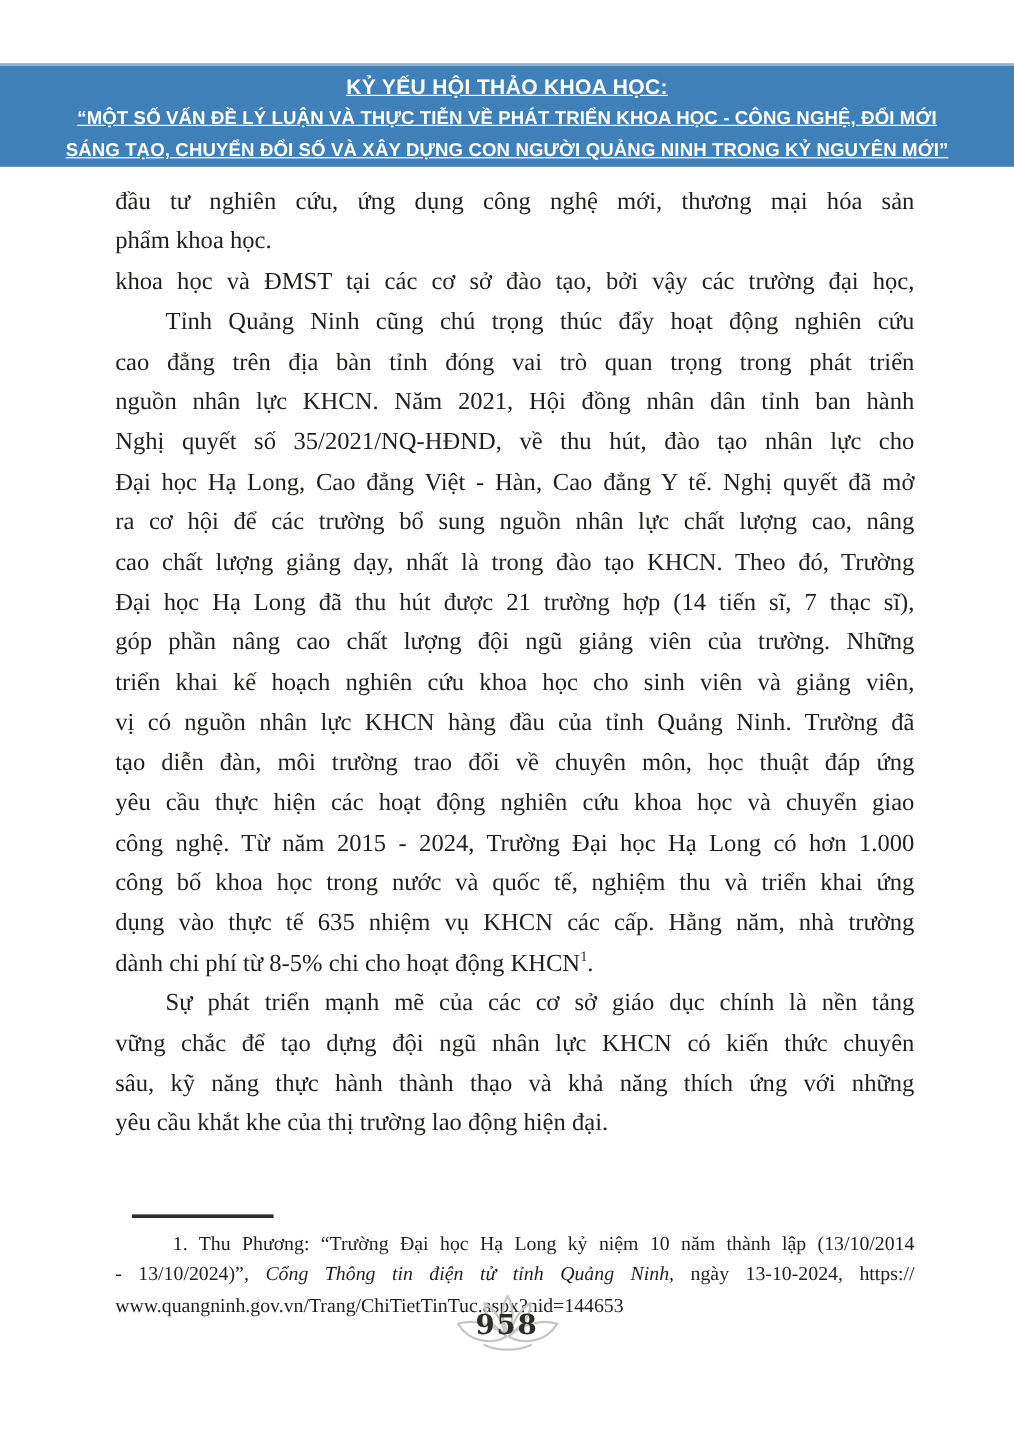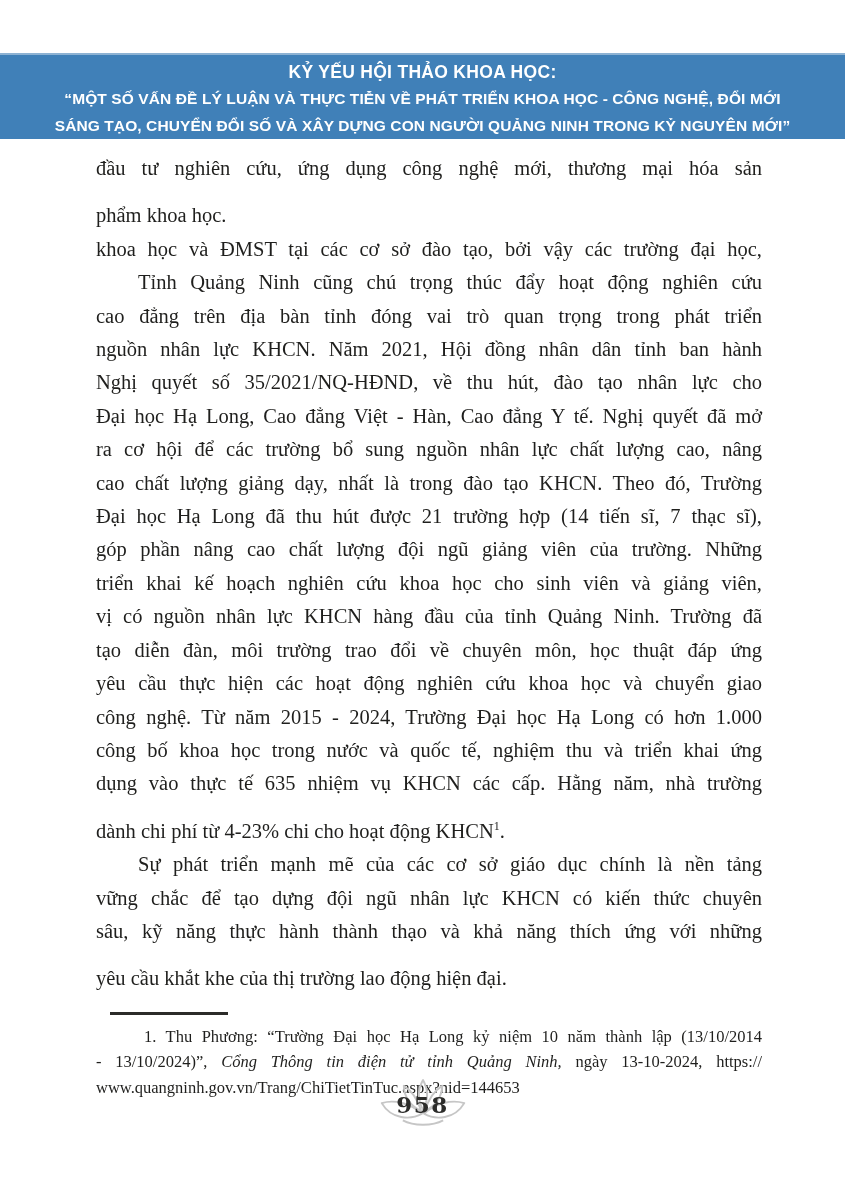--- a/index.html
+++ b/index.html
@@ -8,29 +8,29 @@
     font-family:"Liberation Serif","DejaVu Serif",serif; color:#1f1f1d;
     overflow:hidden;
   }
 
   
   .banner {
     position:absolute; left:0; top:53px; width:845px; height:86px;
     background:#4080b8; border-top:2px solid #8db2d3; box-sizing:border-box;
     padding-top:5px; text-align:center;
     font-family:"Liberation Sans","DejaVu Sans",sans-serif;
-    color:#ffffff; font-weight:bold;
+    color:#ffffff; font-weight:bold;text-decoration:underline;
   }
   .banner-l1 { font-size:17.5px; line-height:25px; letter-spacing:.3px; }
   .banner-l2, .banner-l3 { font-size:15.5px; line-height:27px; letter-spacing:.1px; }
 
   
   .content { position:absolute; left:96px; top:152px; width:666px; font-size:20.5px; }
   .bline { line-height:33.4px; text-align:justify; text-align-last:justify; }
-  .bline.lastline { text-align-last:left;margin-top:14px; }
+  .bline.lastline { text-align-last:left; }
   .bline.indent { text-indent:42px; }
   sup.fnref { font-size:12px; line-height:0; vertical-align:super; }
 
   
   .footnote { position:absolute; left:96px; top:1012px; width:666px; font-size:16.5px; }
   .fn-rule { width:118px; height:2.5px; background:#2b2b29; margin:0 0 9px 14px; }
   .fnline { line-height:25.8px; text-align:justify; text-align-last:justify; }
   .fnline.first { text-indent:48px; }
   .fnline.last { text-align-last:left; }
   .italic { font-style:italic; }
@@ -70,21 +70,21 @@
     <div class="bline">cao chất lượng giảng dạy, nhất là trong đào tạo KHCN. Theo đó, Trường</div>
     <div class="bline">Đại học Hạ Long đã thu hút được 21 trường hợp (14 tiến sĩ, 7 thạc sĩ),</div>
     <div class="bline">góp phần nâng cao chất lượng đội ngũ giảng viên của trường. Những</div>
     <div class="bline">triển khai kế hoạch nghiên cứu khoa học cho sinh viên và giảng viên,</div>
     <div class="bline">vị có nguồn nhân lực KHCN hàng đầu của tỉnh Quảng Ninh. Trường đã</div>
     <div class="bline">tạo diễn đàn, môi trường trao đổi về chuyên môn, học thuật đáp ứng</div>
     <div class="bline">yêu cầu thực hiện các hoạt động nghiên cứu khoa học và chuyển giao</div>
     <div class="bline">công nghệ. Từ năm 2015 - 2024, Trường Đại học Hạ Long có hơn 1.000</div>
     <div class="bline">công bố khoa học trong nước và quốc tế, nghiệm thu và triển khai ứng</div>
     <div class="bline">dụng vào thực tế 635 nhiệm vụ KHCN các cấp. Hằng năm, nhà trường</div>
-    <div class="bline lastline"><span>dành chi phí từ 4-23% chi cho hoạt động KHCN</span><sup class="fnref">1</sup><span>.</span></div>
+    <div class="bline lastline"><span>dành chi phí từ 8-5% chi cho hoạt động KHCN</span><sup class="fnref">1</sup><span>.</span></div>
 
     <div class="bline indent">Sự phát triển mạnh mẽ của các cơ sở giáo dục chính là nền tảng</div>
     <div class="bline">vững chắc để tạo dựng đội ngũ nhân lực KHCN có kiến thức chuyên</div>
     <div class="bline">sâu, kỹ năng thực hành thành thạo và khả năng thích ứng với những</div>
     <div class="bline lastline">yêu cầu khắt khe của thị trường lao động hiện đại.</div>
   </div>
 
   <div class="footnote">
     <div class="fn-rule"></div>
     <div class="fnline first">1. Thu Phương: “Trường Đại học Hạ Long kỷ niệm 10 năm thành lập (13/10/2014</div>

